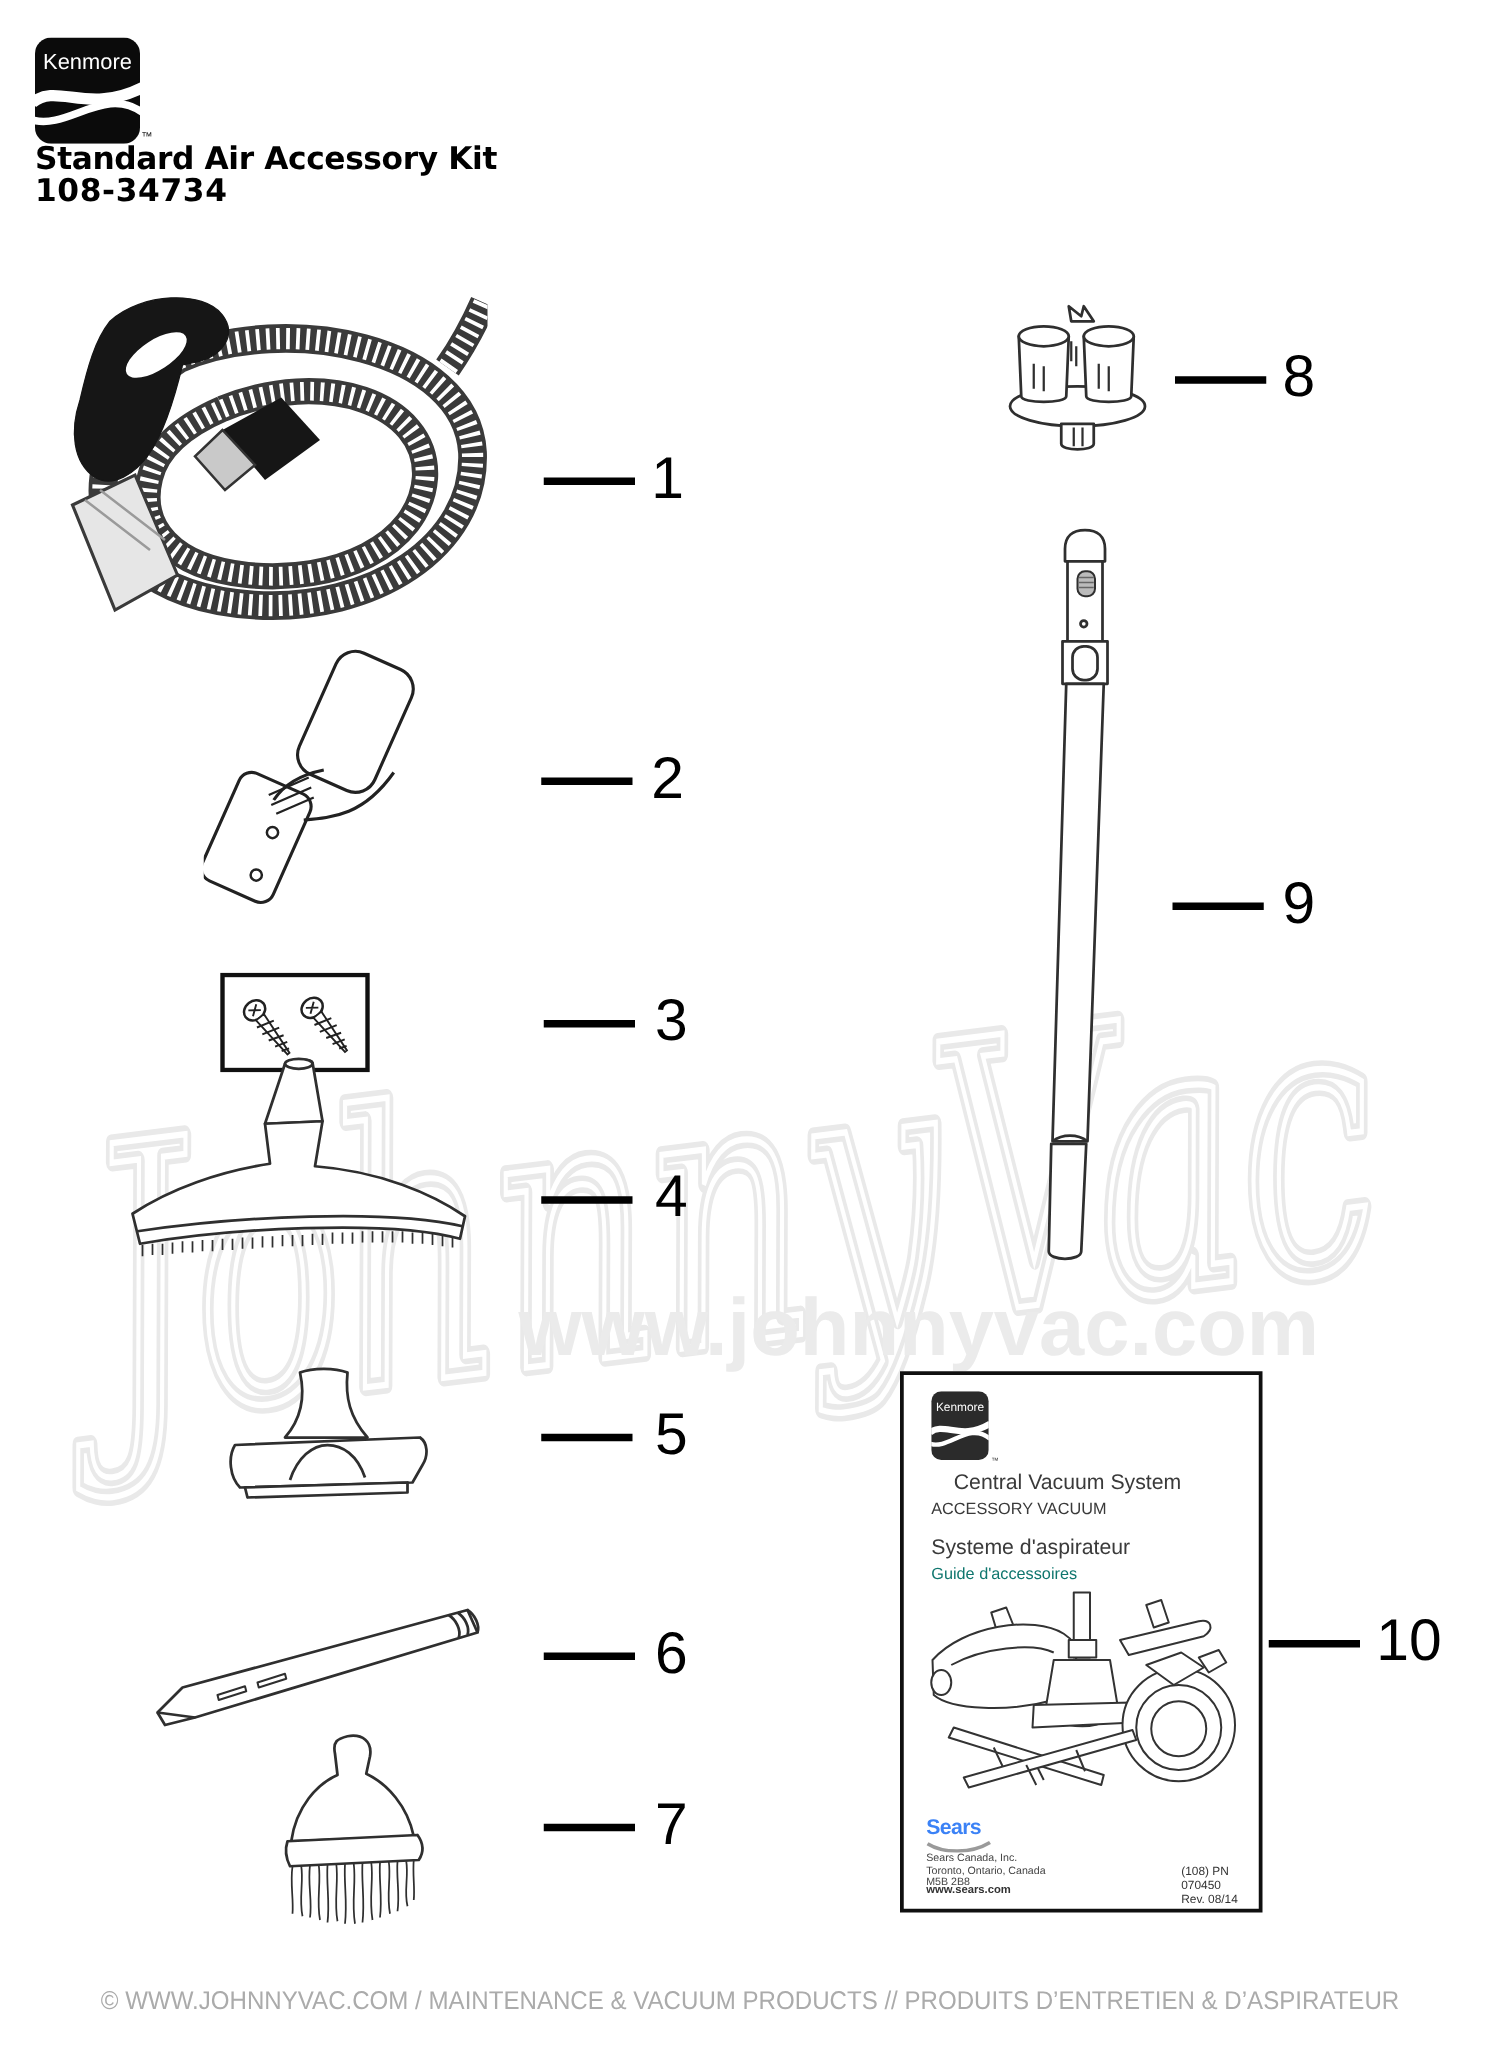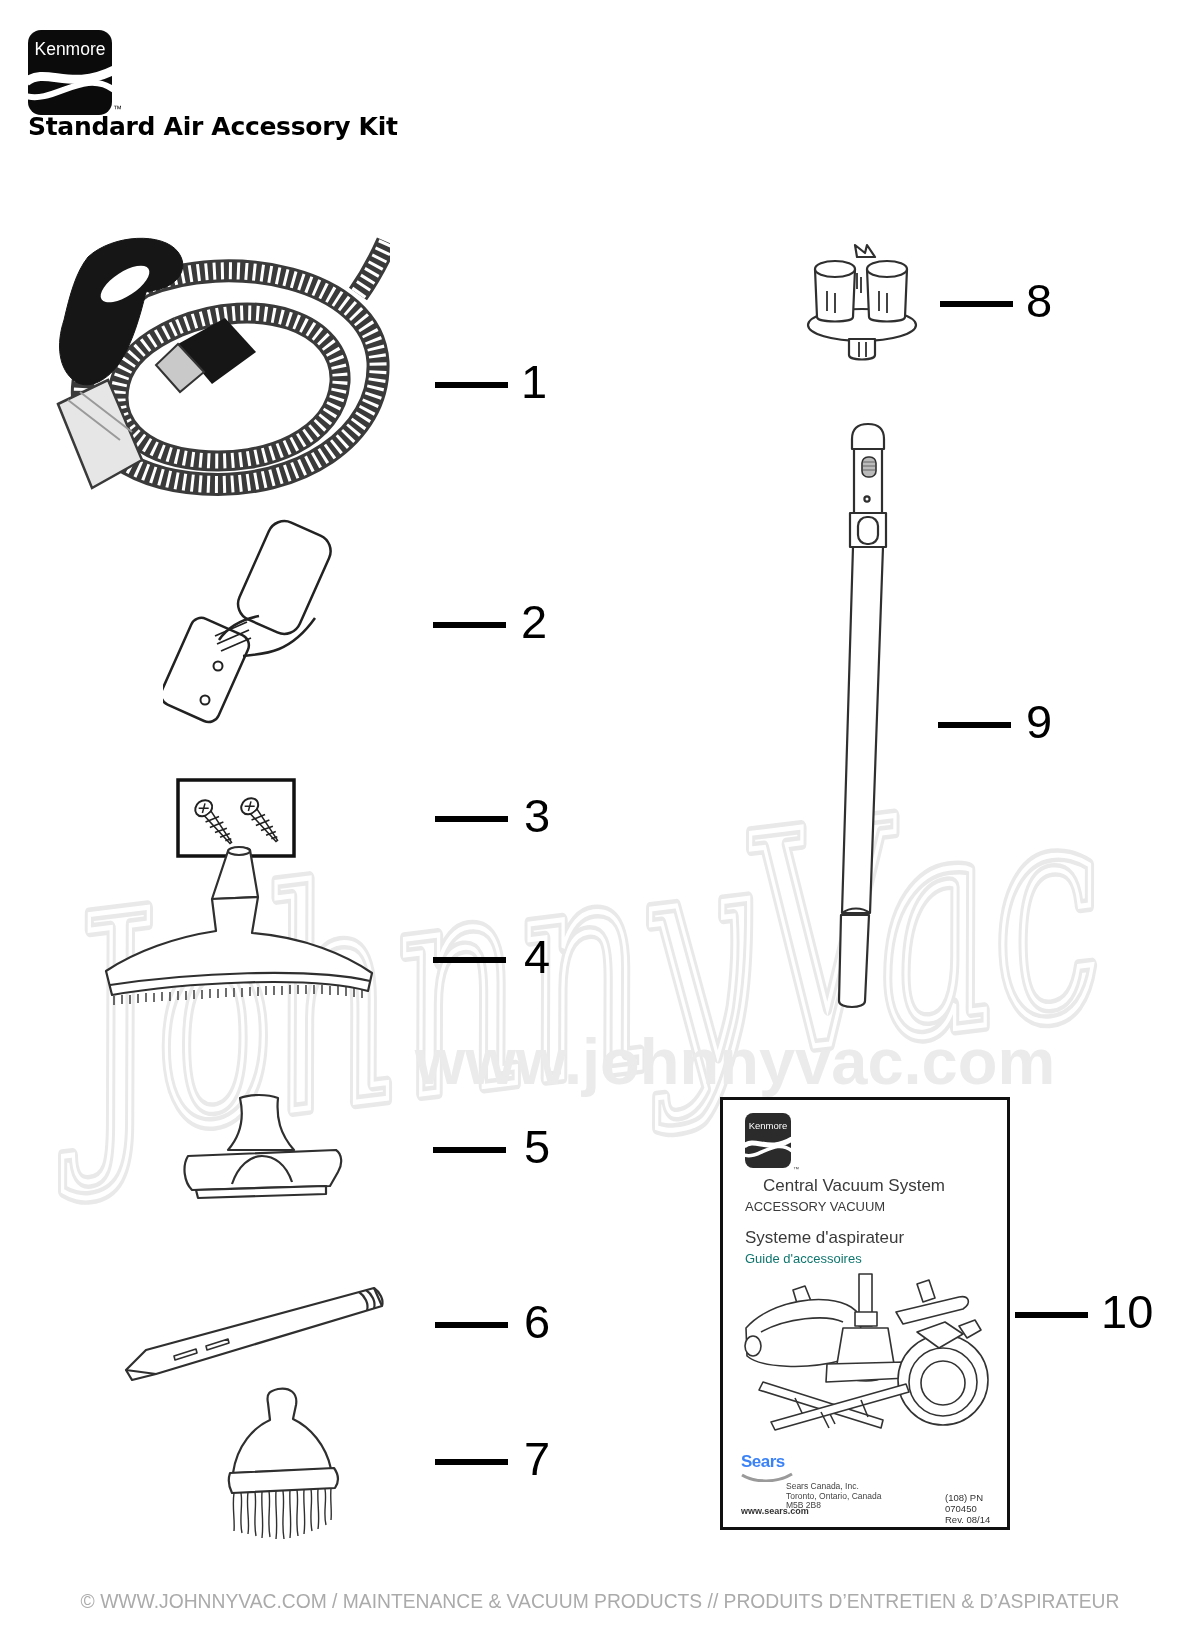--- a/index.html
+++ b/index.html
@@ -46,21 +46,21 @@
           background:#fff;z-index:1;box-sizing:border-box;}
   #manual .m-logo{position:absolute;left:22px;top:13px;}
   #manual .m-tm{position:absolute;left:70px;top:66px;font-size:6px;color:#444;}
   #manual .m-title{position:absolute;left:22px;top:76px;font-size:17px;color:#3a3a3a;margin-left:18px;}
   #manual .m-sub{position:absolute;left:22px;top:99px;font-size:13px;color:#3a3a3a;}
   #manual .m-title-fr{position:absolute;left:22px;top:128px;font-size:17px;color:#3a3a3a;}
   #manual .m-sub-fr{position:absolute;left:22px;top:151px;font-size:13px;color:#0f766e;}
   #manual .m-art{position:absolute;left:8px;top:170px;}
   #manual .m-sears{position:absolute;left:18px;top:352px;width:70px;}
   #manual .m-sears-word{font-size:17px;font-weight:bold;letter-spacing:-0.5px;color:#3b82f6;}
-  #manual .m-addr{position:absolute;left:18px;top:382px;font-size:8.5px;line-height:9.5px;color:#444;margin-left:45px;}
+  #manual .m-addr{position:absolute;left:18px;top:382px;font-size:8.5px;line-height:9.5px;color:#444;}
   #manual .m-site{position:absolute;left:18px;top:406px;font-size:9px;font-weight:bold;color:#333;}
   #manual .m-pn{position:absolute;left:222px;top:392px;font-size:9.5px;line-height:11px;color:#333;}
   
   #footer{left:0;top:1589px;width:1200px;text-align:center;font-size:20.5px;
           color:#ababab;z-index:2;transform:scaleX(0.94);letter-spacing:0;}
   svg{display:block;}
 </style>
 </head>
 <body>
 
@@ -75,20 +75,21 @@
 <svg id="kenmore-logo" class="abs" width="84" height="85" viewBox="0 0 84 85">
   <rect x="0" y="0" width="84" height="85" rx="13" fill="#0b0b0b"></rect>
   <text x="42" y="25" text-anchor="middle" font-size="17.5" fill="#fff" font-family="Liberation Sans, sans-serif">Kenmore</text>
   <path d="M-2,52 C18,36 42,62 86,40" fill="none" stroke="#fff" stroke-width="9"></path>
   <path d="M-2,66 C26,74 56,38 86,60" fill="none" stroke="#fff" stroke-width="6"></path>
 </svg>
 <div id="logo-tm" class="abs">™</div>
 
 <div id="title-block" class="abs">
   <div class="t1">Standard Air Accessory Kit</div>
+  <div class="t2">108-34734</div>
 </div>
 
 <svg id="p1" class="abs illus" width="362" height="282" viewBox="0 0 362 282">
   <g stroke="#3a3a3a" fill="none">
     <path d="M330,62 C344,42 351,28 359,10" stroke-width="22"></path>
     <path d="M115,55 C200,18 345,45 350,130 C353,205 270,258 175,252 C95,247 48,205 55,150 C60,115 80,78 115,55" stroke-width="23"></path>
     <path d="M150,95 C230,62 315,90 312,150 C308,205 240,235 170,228 C110,222 82,190 92,150 C98,125 120,108 150,95" stroke-width="21"></path>
   </g>
   <g stroke="#fff" fill="none" stroke-dasharray="3 5">
     <path d="M330,62 C344,42 351,28 359,10" stroke-width="16"></path>

